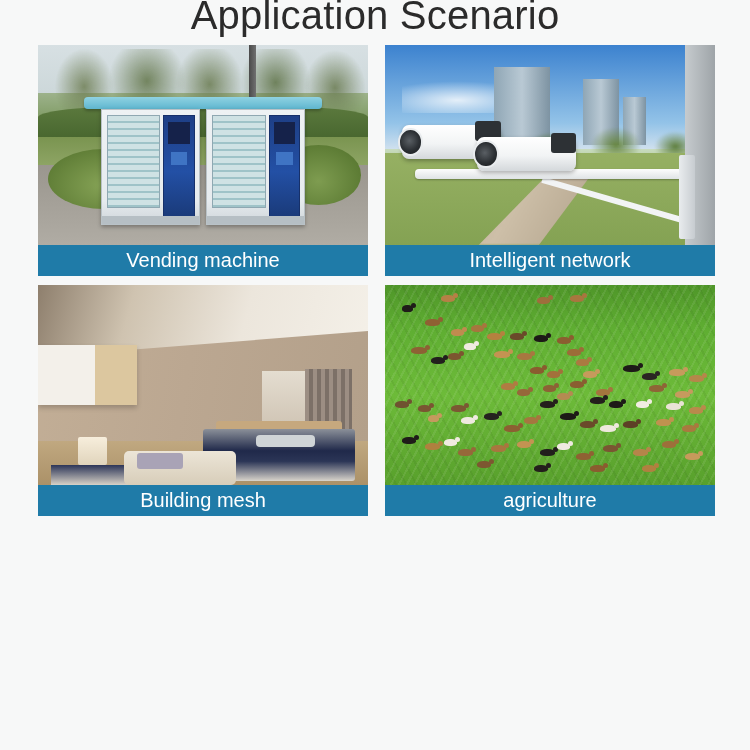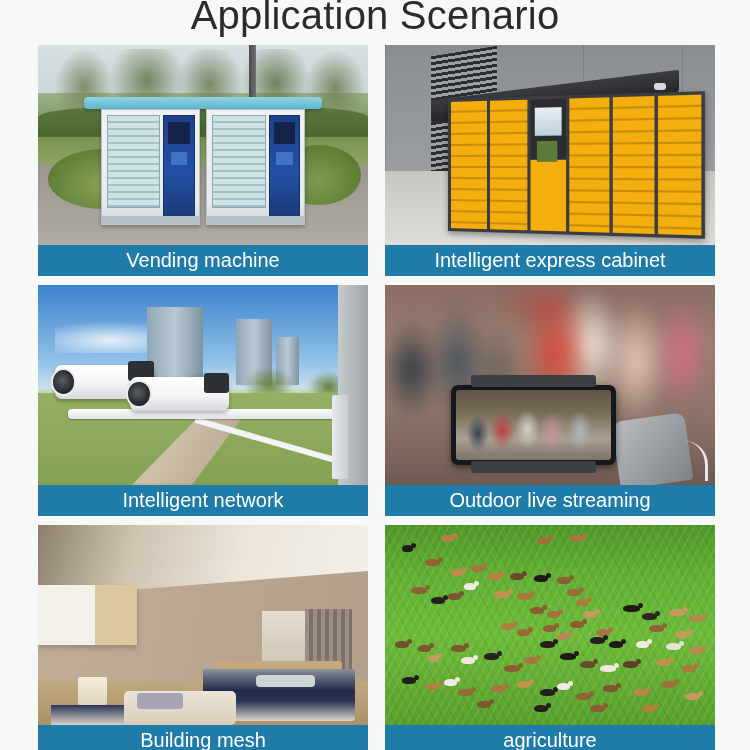--- a/index.html
+++ b/index.html
@@ -480,38 +480,20 @@
           <div class="panel">
             <div class="screen"></div>
             <div class="kbd"></div>
           </div>
           <div class="foot"></div>
         </div>
       </div>
       <div class="caption">Vending machine</div>
     </div>
 
-    <div class="card">
-      <div class="photo sc-locker">
-        <div class="wallpanel"></div>
-        <div class="vent"></div>
-        <div class="ground"></div>
-        <div class="canopy2"></div>
-        <div class="cam"></div>
-        <div class="bank">
-          <div class="col"></div>
-          <div class="col"></div>
-          <div class="col kiosk"></div>
-          <div class="col"></div>
-          <div class="col"></div>
-          <div class="col"></div>
-        </div>
-      </div>
-      <div class="caption">Intelligent express cabinet</div>
-    </div>
 
     <div class="card">
       <div class="photo sc-cctv">
         <div class="sky2"></div>
         <div class="cloud"></div>
         <div class="tower t1"></div>
         <div class="tower t2"></div>
         <div class="tower t3"></div>
         <div class="treeline"></div>
         <div class="lawn"></div>
@@ -525,33 +507,20 @@
           <div class="hood"></div>
         </div>
         <div class="cam2">
           <div class="lens"></div>
           <div class="hood"></div>
         </div>
       </div>
       <div class="caption">Intelligent network</div>
     </div>
 
-    <div class="card">
-      <div class="photo sc-live">
-        <div class="crowd"></div>
-        <div class="gimbal"></div>
-        <div class="cable"></div>
-        <div class="phone">
-          <div class="screen2"></div>
-        </div>
-        <div class="clamp-t"></div>
-        <div class="clamp-b"></div>
-      </div>
-      <div class="caption">Outdoor live streaming</div>
-    </div>
 
     <div class="card">
       <div class="photo sc-room">
         <div class="backwall"></div>
         <div class="ceil"></div>
         <div class="floor"></div>
         <div class="curtain"></div>
         <div class="window"></div>
         <div class="cabinet"></div>
         <div class="headboard"></div>

